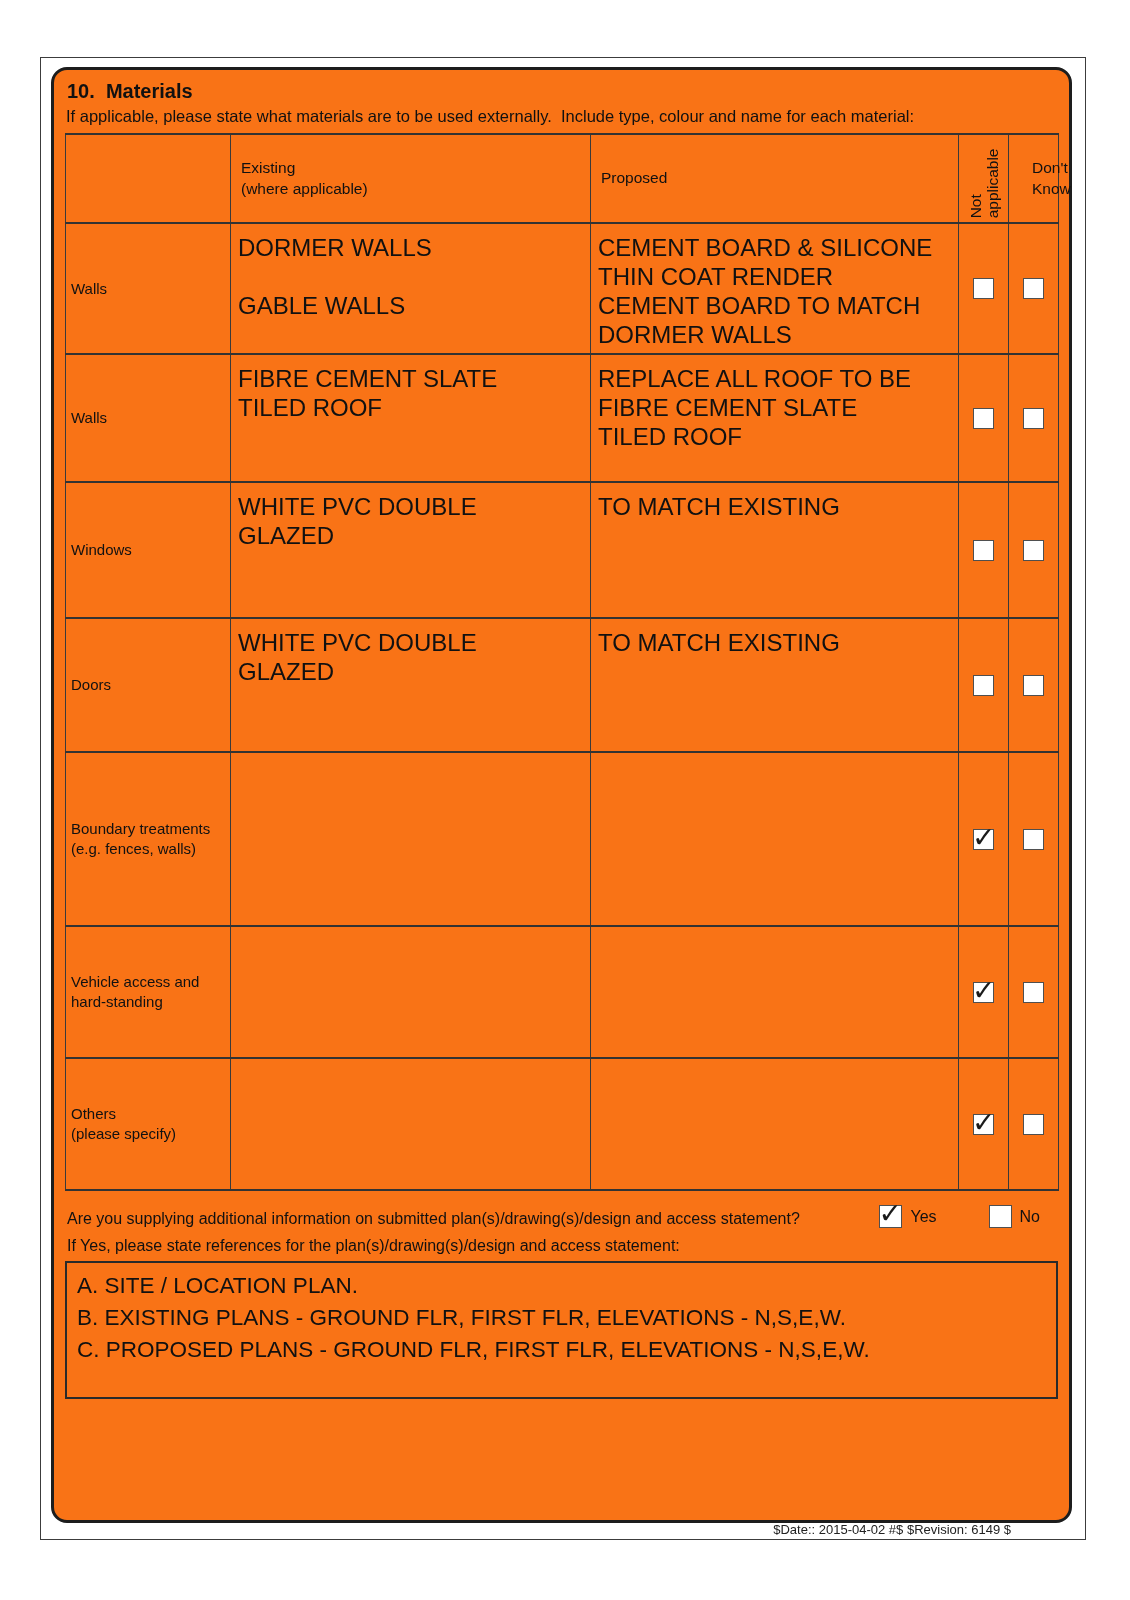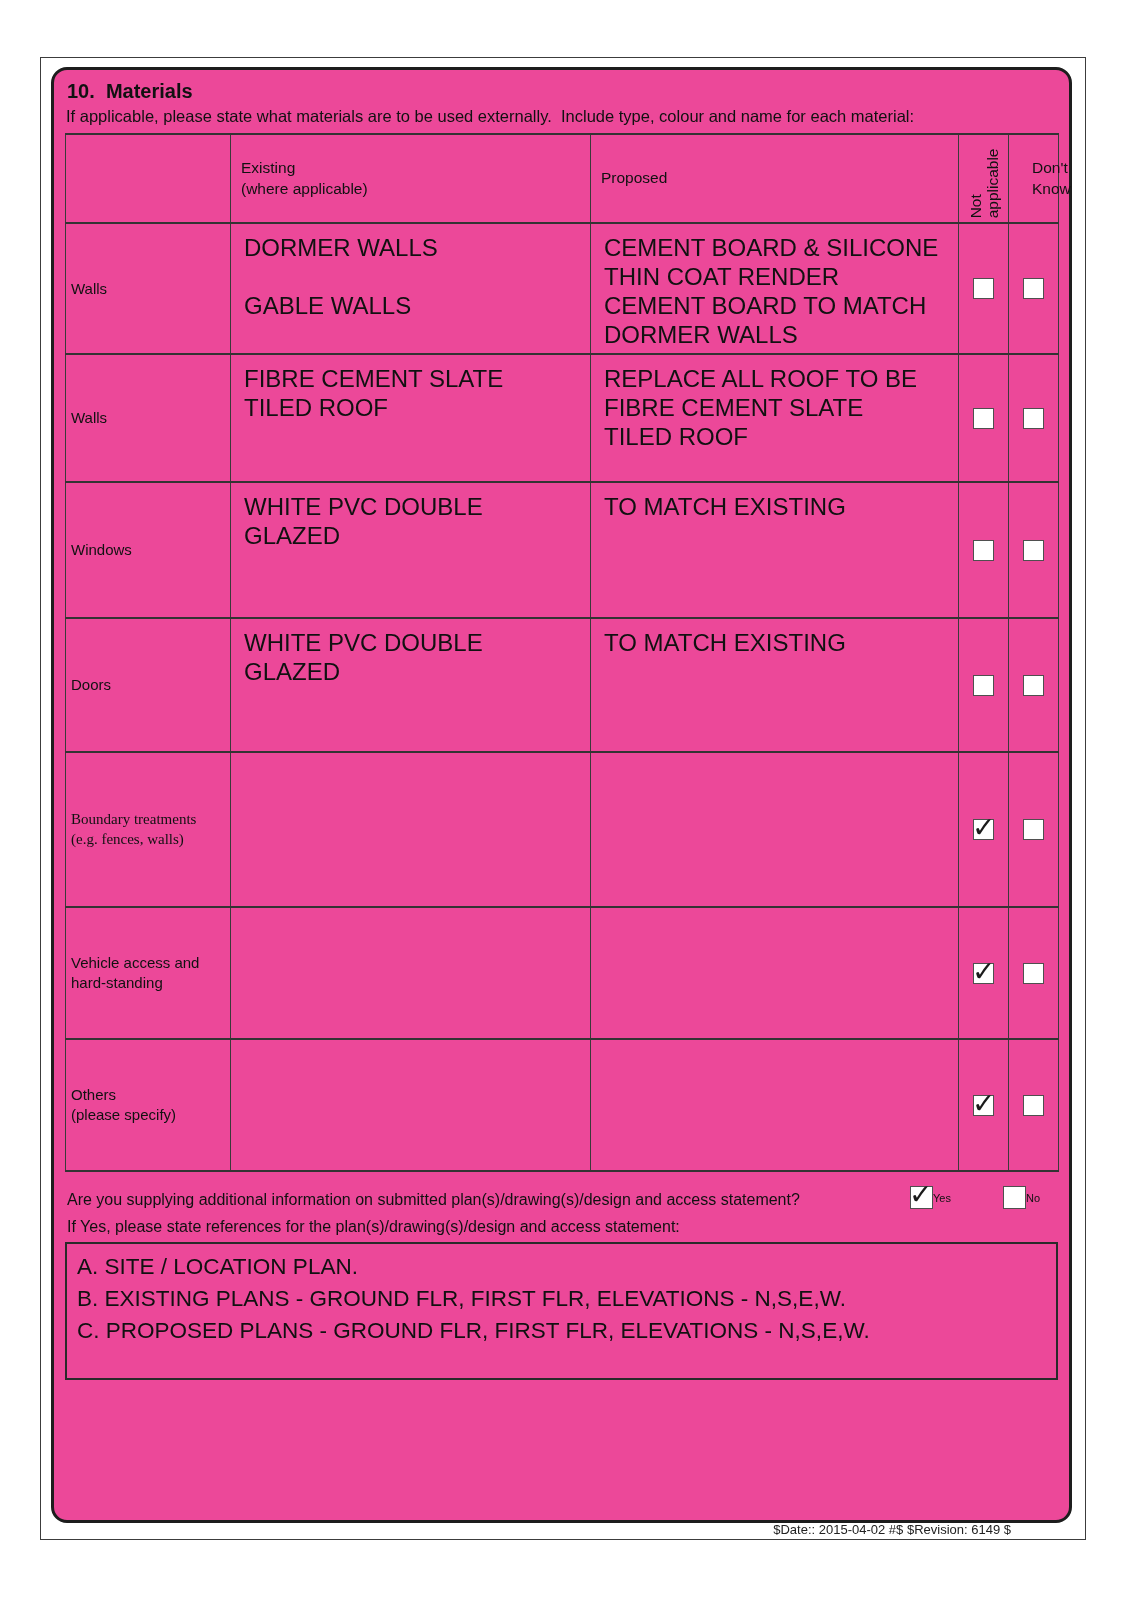--- a/index.html
+++ b/index.html
@@ -8,58 +8,58 @@
     font-family:"Liberation Sans",sans-serif;color:#111;
     -webkit-font-smoothing:antialiased;
   }
   .outer{
     position:absolute;left:40px;top:57px;width:1046px;height:1483px;
     border:1.5px solid #3c3c3c;box-sizing:border-box;background:#fff;
   }
   .panel{
     position:absolute;left:10px;top:9px;width:1021px;height:1456px;
     border:3px solid #1d1d1d;border-radius:16px;box-sizing:border-box;
-    padding:8px 11px 0 11px;background:#ec4899;
+    padding:8px 11px 0 11px;background:#f97316;
   }
   .title{font-size:20px;font-weight:bold;margin:2px 0 4px 2px;white-space:pre;}
   .intro{font-size:16.5px;margin:0 0 7px 1px;white-space:pre;}
 
   table.materials{border-collapse:collapse;table-layout:fixed;width:993px;}
   table.materials td{
     border-left:1px solid #3a3a3a;border-right:1px solid #3a3a3a;
     border-top:2px solid #333;border-bottom:2px solid #333;
     box-sizing:border-box;overflow:visible;
   }
   tr.hdr{height:89px;}
   tr.r0{height:131px;} tr.r1{height:128px;} tr.r2{height:136px;} tr.r3{height:134px;}
-  tr.r4{height:155px;font-family:Liberation Serif, serif;} tr.r5{height:132px;} tr.r6{height:135px;} tr.r7{height:132px;}
+  tr.r4{height:174px;} tr.r5{height:132px;} tr.r6{height:135px;} tr.r7{height:132px;}
 
   td.lbl{font-size:15px;padding-left:5px;white-space:pre;line-height:1.32;vertical-align:middle;}
-  td.val{font-size:24px;vertical-align:top;padding:9px 0 0 13px;white-space:pre;line-height:1.21;}
+  td.val{font-size:24px;vertical-align:top;padding:9px 0 0 7px;white-space:pre;line-height:1.21;}
   td.hcell{font-size:15.5px;padding-left:10px;white-space:pre;line-height:1.3;vertical-align:middle;}
   td.dk{padding-left:23px;}
   td.chk{text-align:center;vertical-align:middle;padding:0;}
   td.nacell{text-align:center;vertical-align:middle;padding:0;}
   .rot{
     display:block;width:80px;margin-left:-15px;
     transform:rotate(-90deg);
     font-size:15.5px;line-height:1.12;text-align:left;white-space:normal;
   }
   .checkbox{
     position:relative;display:inline-block;width:21px;height:21px;
     border:1.5px solid #4f4f4f;background:#fff;box-sizing:border-box;vertical-align:middle;
   }
   .checkbox.big{width:23px;height:23px;}
   .checkbox.checked::before{
     content:"\2713";position:absolute;left:-2px;top:-9px;
     font-size:28px;color:#1a1a1a;font-family:"DejaVu Sans",sans-serif;font-weight:400;
   }
   .question-row{display:flex;align-items:flex-end;margin:14px 2px 4px 2px;font-size:16px;}
   .yn-group{margin-left:auto;display:flex;align-items:center;margin-right:16px;}
-  .yn-label{font-size:11px;}
+  .yn-label{font-size:16px;margin-left:8px;}
   .no-box{margin-left:52px;}
   .refs-prompt{font-size:16px;margin:9px 0 6px 2px;}
   .refs-box{
     border:2px solid #2a2a2a;box-sizing:border-box;width:993px;height:138px;
     padding:7px 10px 0 10px;font-size:22.5px;line-height:1.42;white-space:pre;
   }
   .footer{
     position:absolute;right:74px;bottom:2px;font-size:13px;color:#222;white-space:pre;
   }
 </style>

